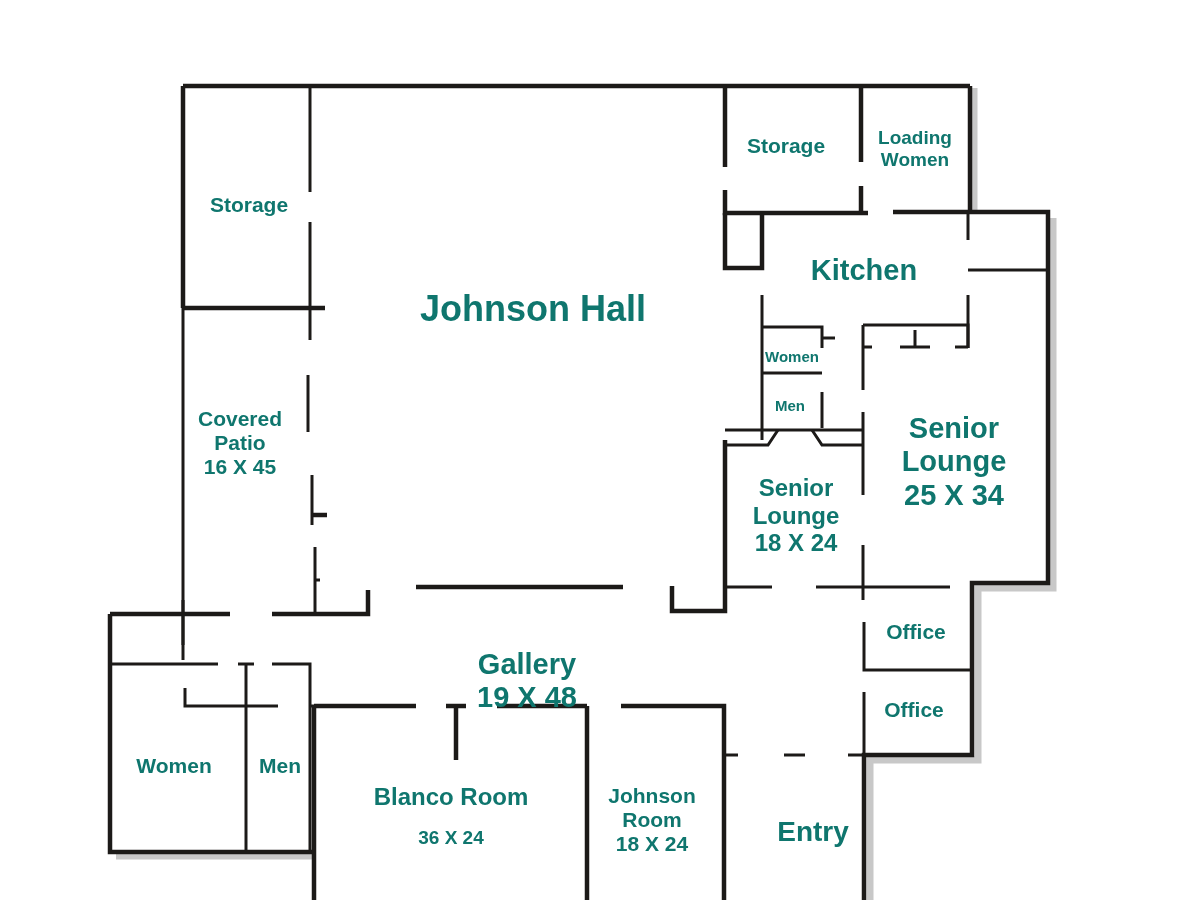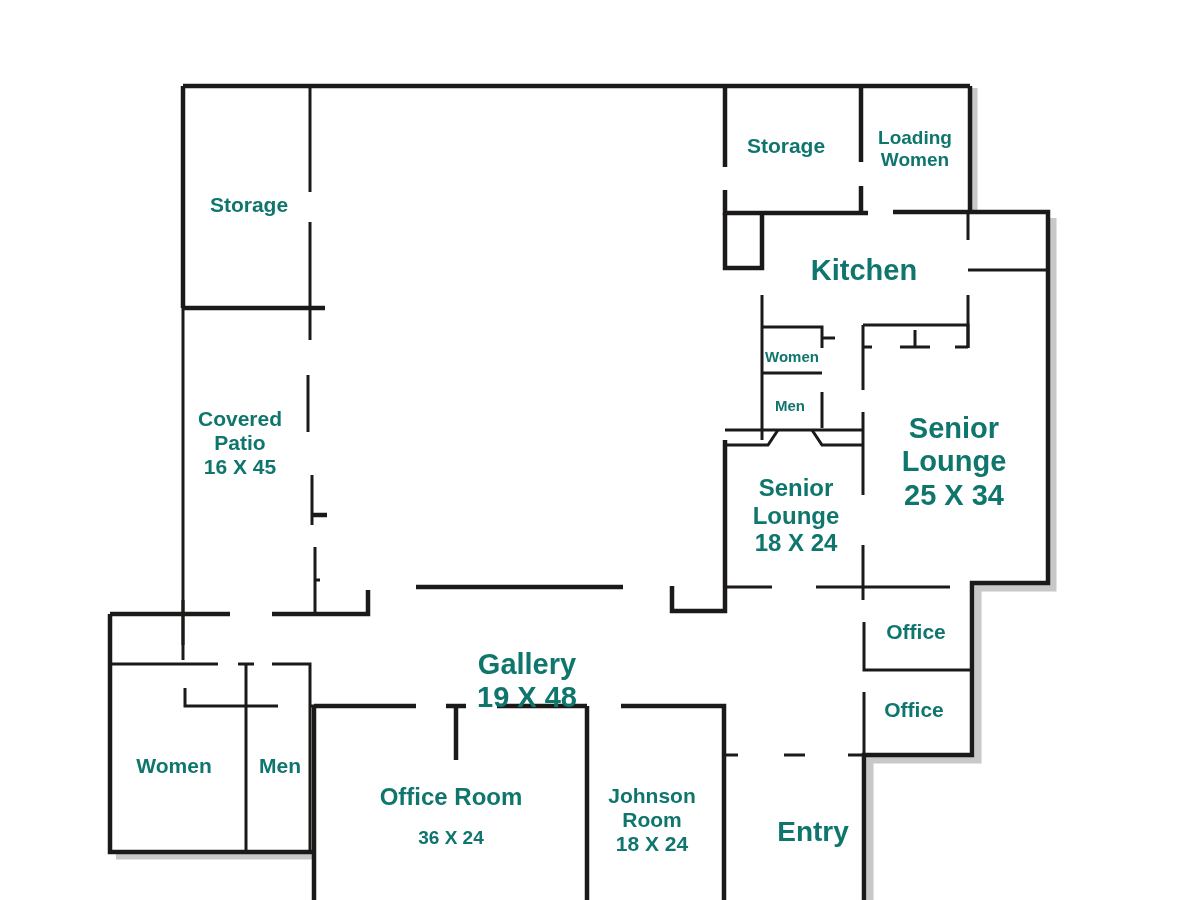--- a/index.html
+++ b/index.html
@@ -107,20 +107,21 @@
     <path class="wall-thin" d="M272 664 L310 664 L310 852"></path>
     <path class="wall-thin" d="M183 614 L183 645"></path>
     <path class="wall-thin" d="M246 664 L246 852"></path>
     <path class="wall-thin" d="M185 688 L185 706 L278 706"></path>
     <path class="wall-thin" d="M310 706 L314 706"></path>
     <path class="wall-thin" d="M183 600 L183 660"></path>
   </g>
 </svg>
 
 <div class="lbl xl" style="left:533px;top:309px;">
+  <span>Johnson Hall</span>
 </div>
 <div class="lbl s" style="left:249px;top:205px;">
   <span>Storage</span>
 </div>
 <div class="lbl s" style="left:786px;top:146px;">
   <span>Storage</span>
 </div>
 <div class="lbl xs" style="left:915px;top:149px;">
   <span>Loading</span>
   <span>Women</span>
@@ -159,21 +160,21 @@
 <div class="lbl s" style="left:914px;top:710px;">
   <span>Office</span>
 </div>
 <div class="lbl s" style="left:174px;top:766px;">
   <span>Women</span>
 </div>
 <div class="lbl s" style="left:280px;top:766px;">
   <span>Men</span>
 </div>
 <div class="lbl m" style="left:451px;top:797px;">
-  <span>Office Room</span>
+  <span>Blanco Room</span>
 </div>
 <div class="lbl xs" style="left:451px;top:838px;">
   <span>36 X 24</span>
 </div>
 <div class="lbl s" style="left:652px;top:820px;">
   <span>Johnson</span>
   <span>Room</span>
   <span>18 X 24</span>
 </div>
 <div class="lbl m" style="left:813px;top:832px;font-size:28px;">

